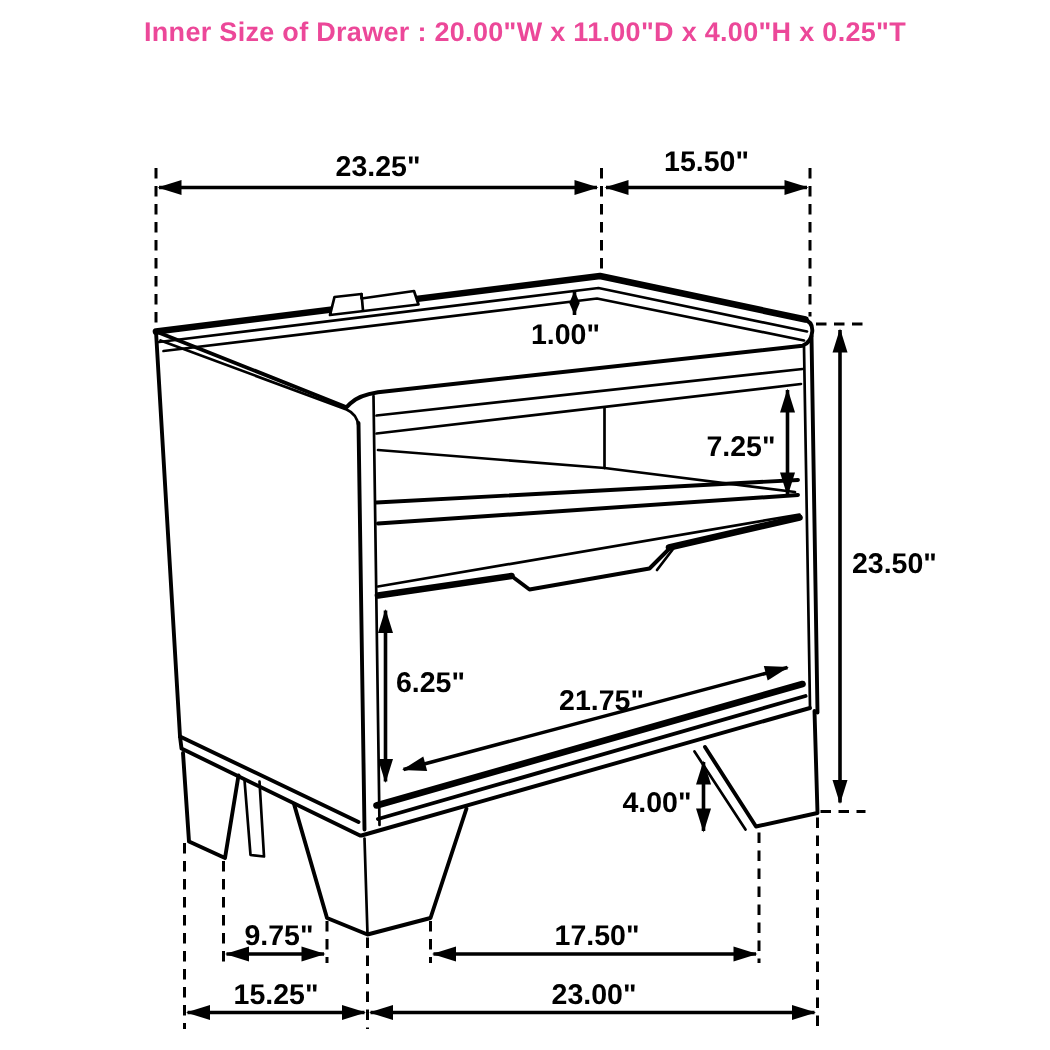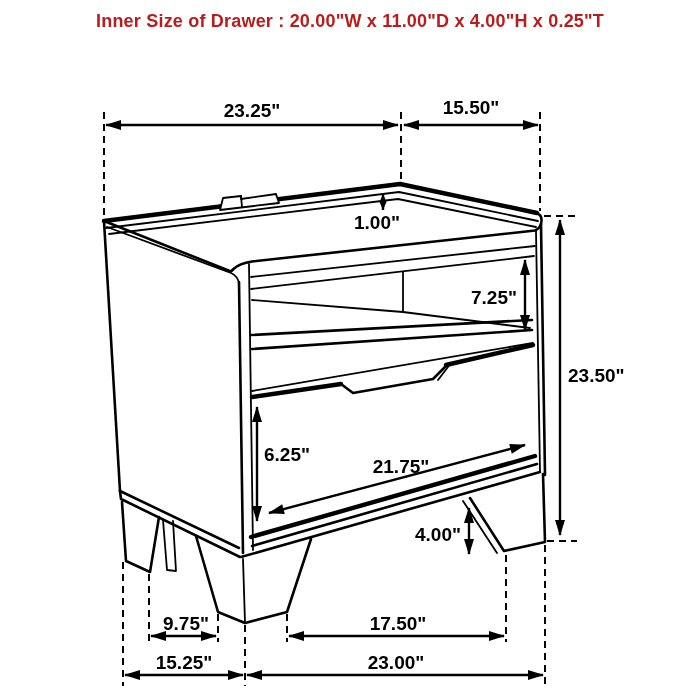--- a/index.html
+++ b/index.html
@@ -1,19 +1,19 @@
 <!DOCTYPE html>
 <html><head>
 <meta charset="utf-8">
 <style>
   html,body{margin:0;padding:0;background:#ffffff;}
   .canvas{position:relative;width:700px;height:700px;background:#ffffff;overflow:hidden;
           font-family:"Liberation Sans",sans-serif;}
   .title{position:absolute;top:11px;left:0;width:700px;text-align:center;
-         font-size:18px;font-weight:bold;color:#b91c1c;letter-spacing:.2px;white-space:nowrap;}
+         font-size:18px;font-weight:bold;color:#ec4899;letter-spacing:.2px;white-space:nowrap;}
   svg{position:absolute;left:0;top:0;}
   .ln{stroke:#000;fill:none;stroke-linecap:round;stroke-linejoin:round;}
   .w1{stroke-width:1.8;}
   .w2{stroke-width:2.6;}
   .w3{stroke-width:4.4;}
   .dimln{stroke:#000;stroke-width:2.4;fill:none;}
   .dash{stroke:#000;stroke-width:2;fill:none;stroke-dasharray:7 5;}
   .fillw{fill:#ffffff;}
   .dimtxt{font-family:"Liberation Sans",sans-serif;font-weight:bold;font-size:19px;fill:#000;}
 </style>

